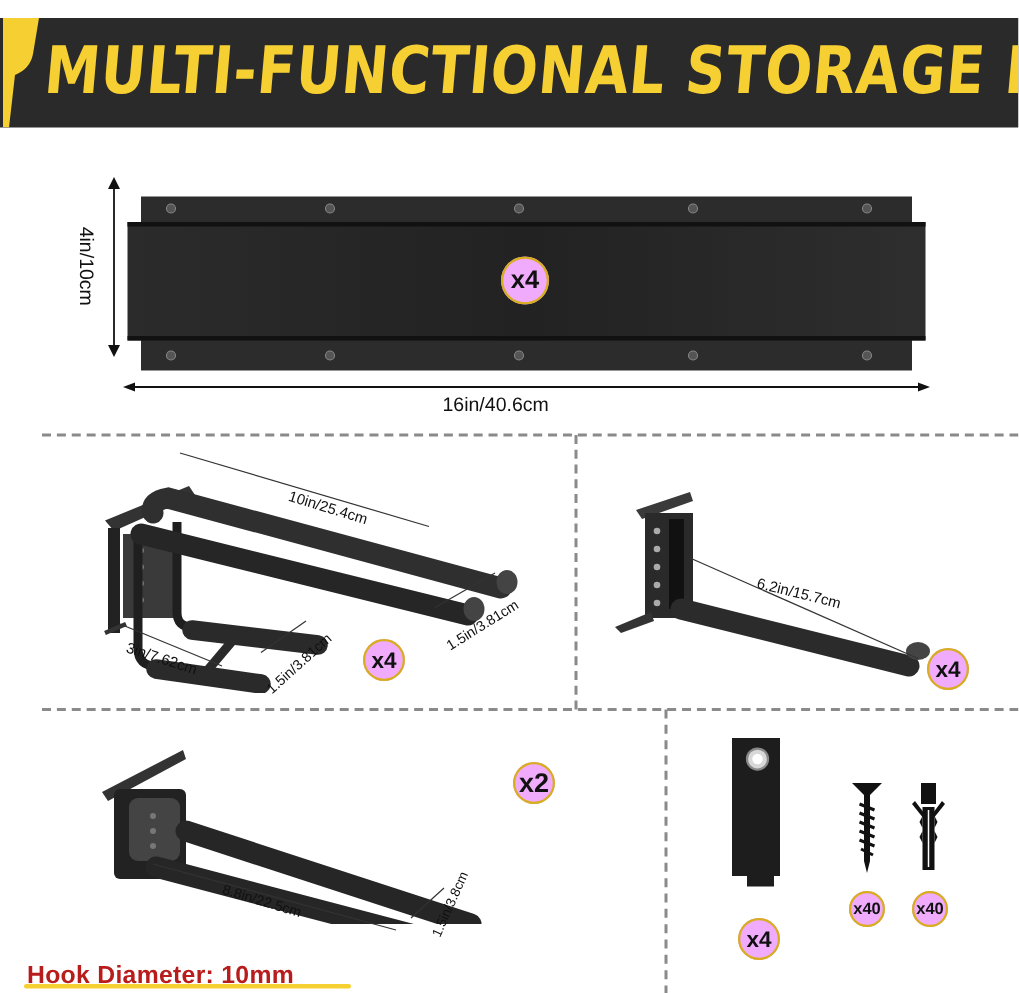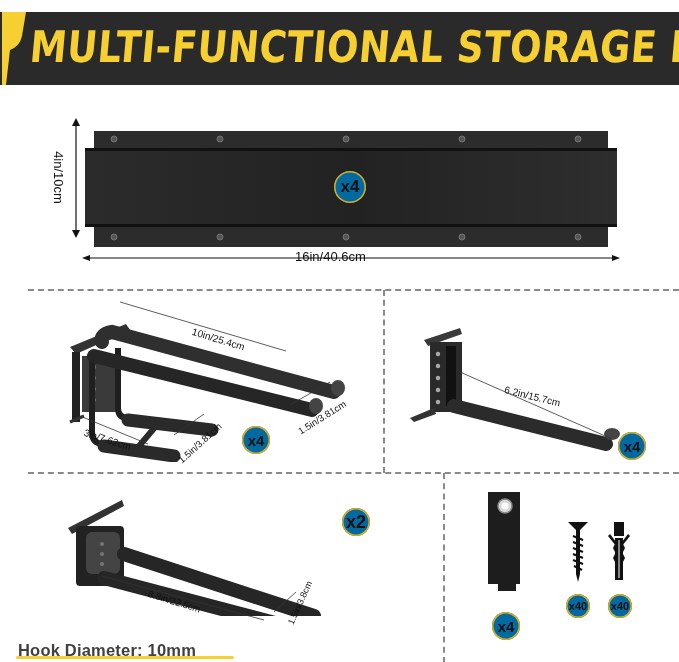--- a/index.html
+++ b/index.html
@@ -5,30 +5,30 @@
   html, body { margin: 0; padding: 0; background: #ffffff; }
   body { width: 679px; height: 662px; position: relative; overflow: hidden; font-family: "Liberation Sans", "DejaVu Sans", sans-serif; }
   .abs { position: absolute; }
 
   
   .banner { left: 0; top: 12px; width: 679px; height: 73px; background: #2a2a2a; overflow: hidden; }
   .banner-accent { left: 0; top: 0; width: 32px; height: 73px; }
   .banner-title { left: 30px; top: 10px; height: 52px; line-height: 52px; font-family: "DejaVu Sans", sans-serif; font-weight: bold; font-size: 37px; color: #f6cf33; letter-spacing: 0.5px; white-space: nowrap; transform: scaleY(1.18) skewX(-6deg); transform-origin: left center; }
 
   
-  .badge { border-radius: 50%; background: #0369a1; box-shadow: 0 0 0 1.5px #d8ae1f inset; color: #111; font-weight: bold; display: flex; align-items: center; justify-content: center; font-family: "Liberation Sans", sans-serif; }
+  .badge { border-radius: 50%; background: #f0abfc; box-shadow: 0 0 0 1.5px #d8ae1f inset; color: #111; font-weight: bold; display: flex; align-items: center; justify-content: center; font-family: "Liberation Sans", sans-serif; }
 
   
   .dim { font-family: "Liberation Sans", sans-serif; color: #111; font-size: 11px; white-space: nowrap; }
 
   
   .dash-h { height: 0; border-top: 2px dashed #8a8a8a; }
   .dash-v { width: 0; border-left: 2px dashed #8a8a8a; }
 
-  .footnote { left: 18px; top: 641px; font-size: 16.5px; font-weight: bold; color: #404040; white-space: nowrap; letter-spacing: 0.2px; }
+  .footnote { left: 18px; top: 641px; font-size: 16.5px; font-weight: bold; color: #b91c1c; white-space: nowrap; letter-spacing: 0.2px; }
   .footnote-underline { left: 16px; top: 656px; width: 218px; height: 3px; background: #f6cf33; border-radius: 2px; }
 </style>
 </head>
 <body>
 
 <div class="abs banner">
   <svg class="abs banner-accent" width="32" height="73" viewBox="0 0 32 73">
     <path d="M2 0 H26 L22 24 Q20 34 10 38 L6 73 H2 Z" fill="#f6cf33"></path>
   </svg>
   <div class="abs banner-title">MULTI-FUNCTIONAL STORAGE RACK KIT</div>
@@ -68,21 +68,21 @@
         <circle cx="494" cy="107" r="3"></circle>
     </g>
   </svg>
   <div class="abs badge" style="left:334px;top:71px;width:32px;height:32px;font-size:17px;">x4</div>
 
   <svg class="abs" style="left:82px;top:153px;" width="538" height="10" viewBox="0 0 538 10">
     <line x1="6" y1="5" x2="532" y2="5" stroke="#111" stroke-width="1.2"></line>
     <polygon points="0,5 8,2 8,8" fill="#111"></polygon>
     <polygon points="538,5 530,2 530,8" fill="#111"></polygon>
   </svg>
-  <div class="abs dim" style="left:295px;top:149px;font-size:13px;">16in/40.6cm</div>
+  <div class="abs dim" style="left:295px;top:162px;font-size:13px;">16in/40.6cm</div>
 </div>
 
 <div class="abs dash-h" style="left:28px;top:289px;width:651px;"></div>
 <div class="abs dash-v" style="left:383px;top:290px;height:183px;"></div>
 <div class="abs dash-h" style="left:28px;top:472px;width:651px;"></div>
 <div class="abs dash-v" style="left:443px;top:473px;height:190px;"></div>
 
 <div class="abs" style="left:28px;top:292px;width:354px;height:180px;">
   <svg class="abs" style="left:36px;top:20px;" width="290" height="150" viewBox="0 0 290 150">
 

